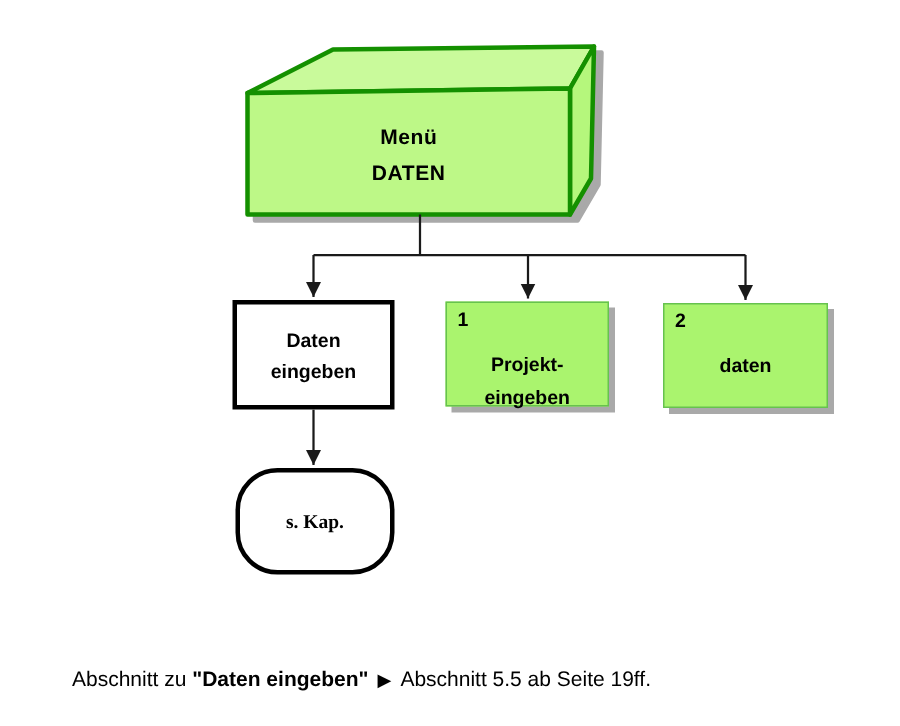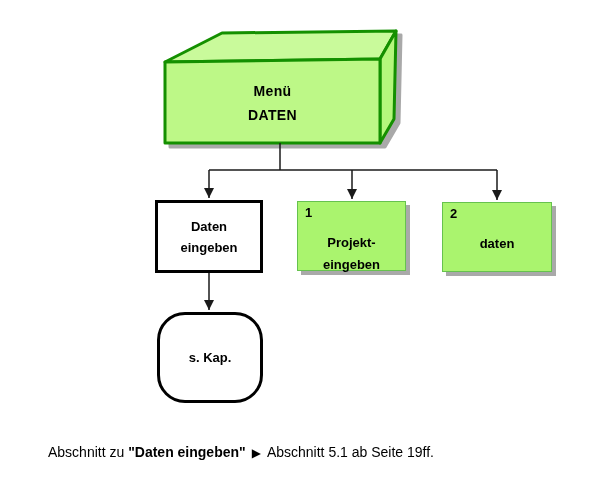--- a/index.html
+++ b/index.html
@@ -40,22 +40,23 @@
   .process-node {
     background: var(--process-fill, #ffffff);
     border: 3px solid var(--process-border, #000000);
     display: flex; flex-direction: column;
     align-items: center; justify-content: center;
     font-size: 13px; font-weight: bold;
     line-height: 21px; text-align: center;
   }
   .node-daten-eingeben { left: 155px; top: 200px; width: 108px; height: 73px; }
   .node-kernprozess {
-    left: 157px; top: 312px; width: 106px; height: 91px;
+    left: 157px; top: 312px; width: 106px; height: 71px;
     border-radius: 28px;
+    font-family: Liberation Serif, serif;
   }
 
   
   .green-node {
     background: var(--node-fill, #aaf46e);
     border: 1.5px solid var(--node-border, #66c24e);
     box-shadow: 4px 4px 0 var(--shadow, #a9a9a9);
     font-size: 13px; font-weight: bold;
     text-align: center;
   }
@@ -137,16 +138,16 @@
     <div class="node-lines">
       <div>daten</div>
     </div>
   </div>
 
   <div class="abs process-node node-kernprozess">
     <span>s. Kap.</span>
   </div>
 
   <div class="abs caption">
-    <span>Abschnitt zu </span><span class="bold">"Daten eingeben"</span><span class="pointer">▶</span><span>Abschnitt 5.1 ab Seite 19ff.</span>
+    <span>Abschnitt zu </span><span class="bold">"Daten eingeben"</span><span class="pointer">▶</span><span>Abschnitt 5.5 ab Seite 19ff.</span>
   </div>
 
 </div>
 
 </body></html>

